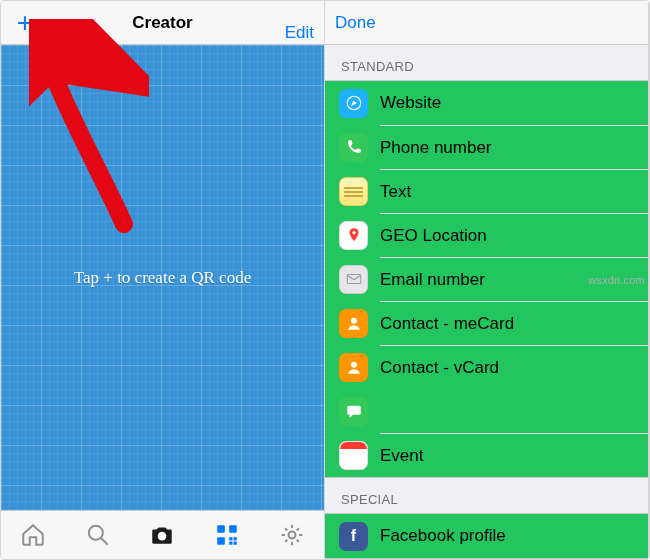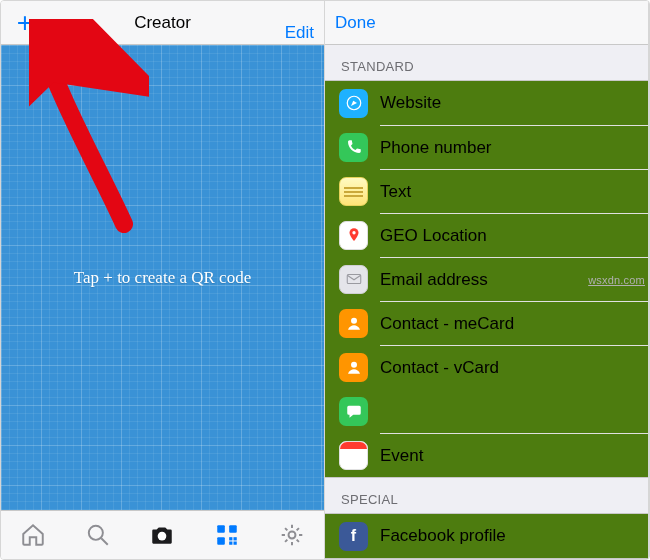--- a/index.html
+++ b/index.html
@@ -39,21 +39,21 @@
     display: flex;
     align-items: center;
     justify-content: space-between;
     padding: 0 10px;
     position: relative;
   }
   .navbar .title {
     position: absolute;
     left: 0; right: 0;
     text-align: center;
-    font-weight: 400;
+    font-weight: 700;
     font-size: 17px;
     pointer-events: none;
   }
   .nav-btn {
     color: #007aff;
     font-size: 17px;
     min-width: 44px;
     text-align: left;
     cursor: pointer;
     z-index: 1;
@@ -117,21 +117,21 @@
     overflow-y: hidden;
   }
   .list-header {
     font-size: 13px;
     color: #6d6d72;
     padding: 14px 16px 6px;
     text-transform: uppercase;
     letter-spacing: 0.3px;
   }
   .list-group {
-    background: #4d7c0f;
+    background: #22c55e;
     border-top: 0.5px solid #c8c8c8;
     border-bottom: 0.5px solid #c8c8c8;
   }
   .list-row {
     display: flex;
     align-items: center;
     height: 44px;
     padding-left: 14px;
     cursor: pointer;
   }
@@ -190,21 +190,20 @@
 
   .watermark {
     position: absolute;
     right: 4px;
     top: 50%;
     transform: translateY(-50%);
     font-size: 11px;
     color: #b0b0b0;
     z-index: 60;
     letter-spacing: 0.2px;
-    text-decoration: underline;
   }
 </style>
 </head>
 <body>
 
 <div class="frame">
 
   <div class="pane">
     <div class="navbar">
       <div class="plus-btn">+</div>
@@ -307,21 +306,21 @@
         </div>
 
         <div class="list-row">
           <div class="app-icon ic-email">
             <svg viewBox="0 0 24 24">
                 <rect x="3" y="6" width="18" height="12" rx="1.5" fill="none" stroke="#9a9aa0" stroke-width="1.4"></rect>
                 <path d="M3 7l9 6 9-6" fill="none" stroke="#9a9aa0" stroke-width="1.4"></path>
               </svg>
           </div>
           <div class="row-inner">
-              <div class="row-label">Email address</div>
+              <div class="row-label">Email number</div>
             </div>
         </div>
 
         <div class="list-row">
           <div class="app-icon ic-contact">
             <svg viewBox="0 0 24 24">
                 <circle cx="12" cy="9" r="4" fill="#fff"></circle>
                 <path d="M4 21c1-4 5-6 8-6s7 2 8 6" fill="#fff"></path>
               </svg>
           </div>

